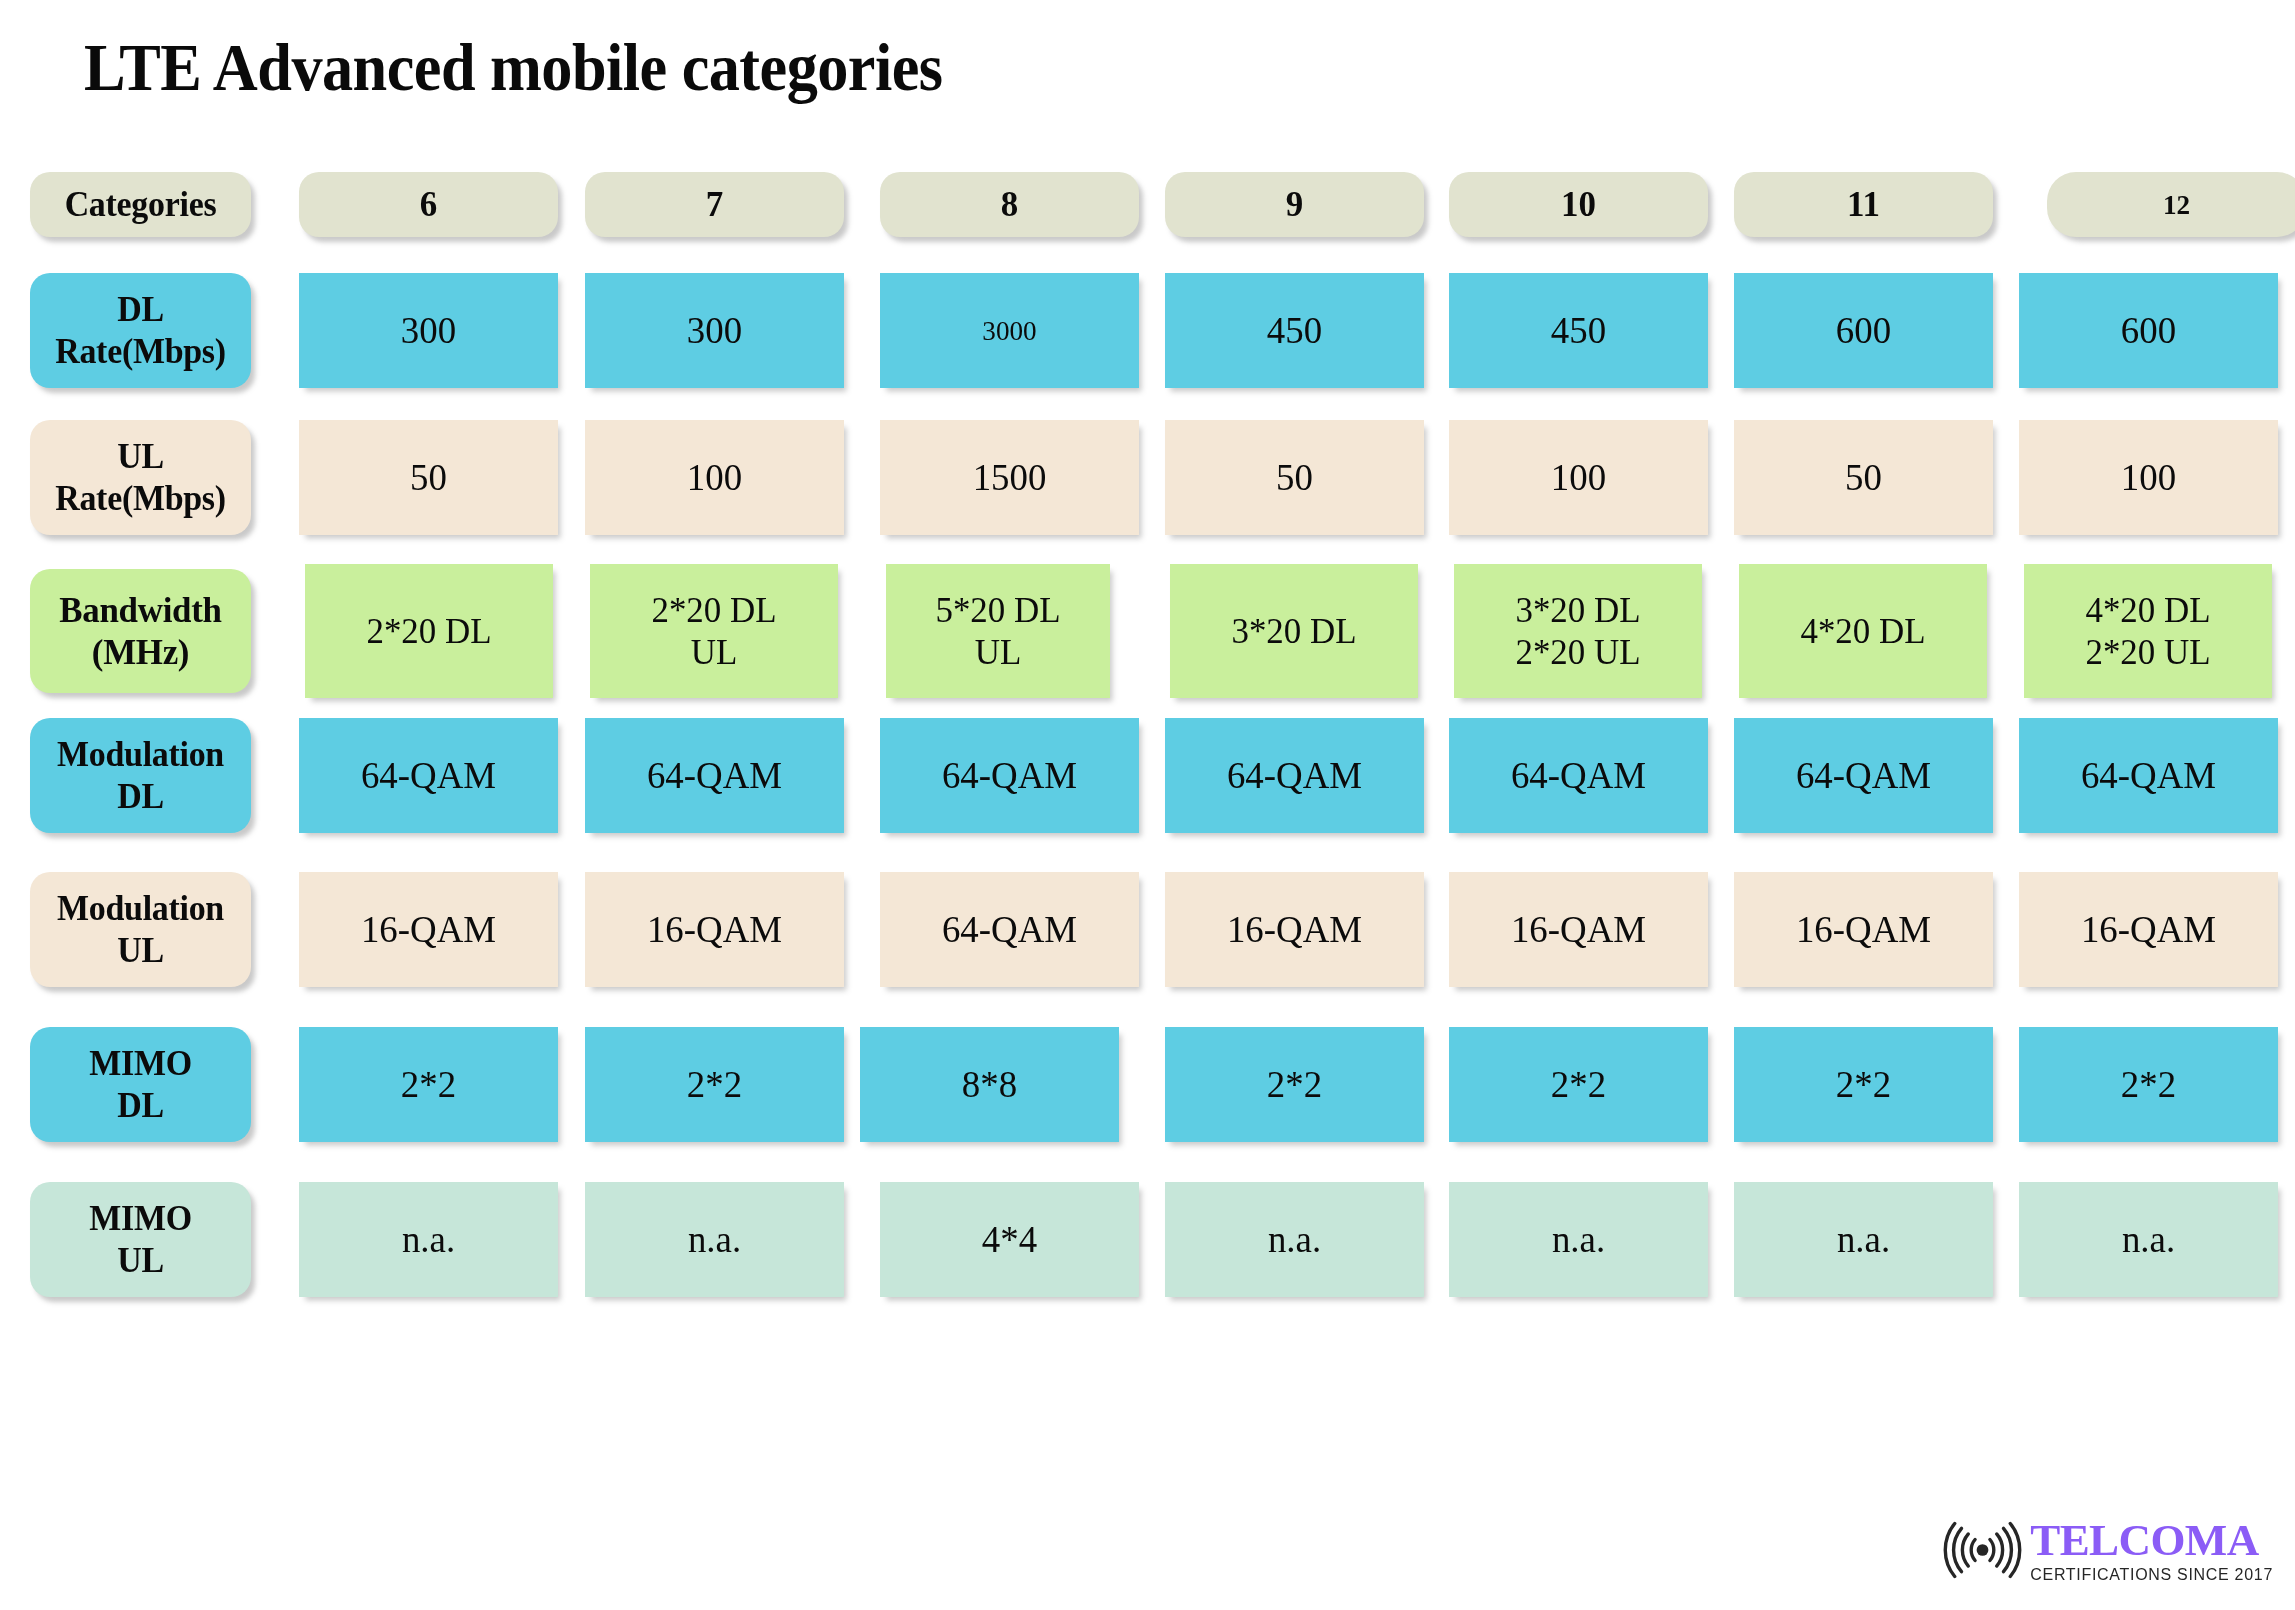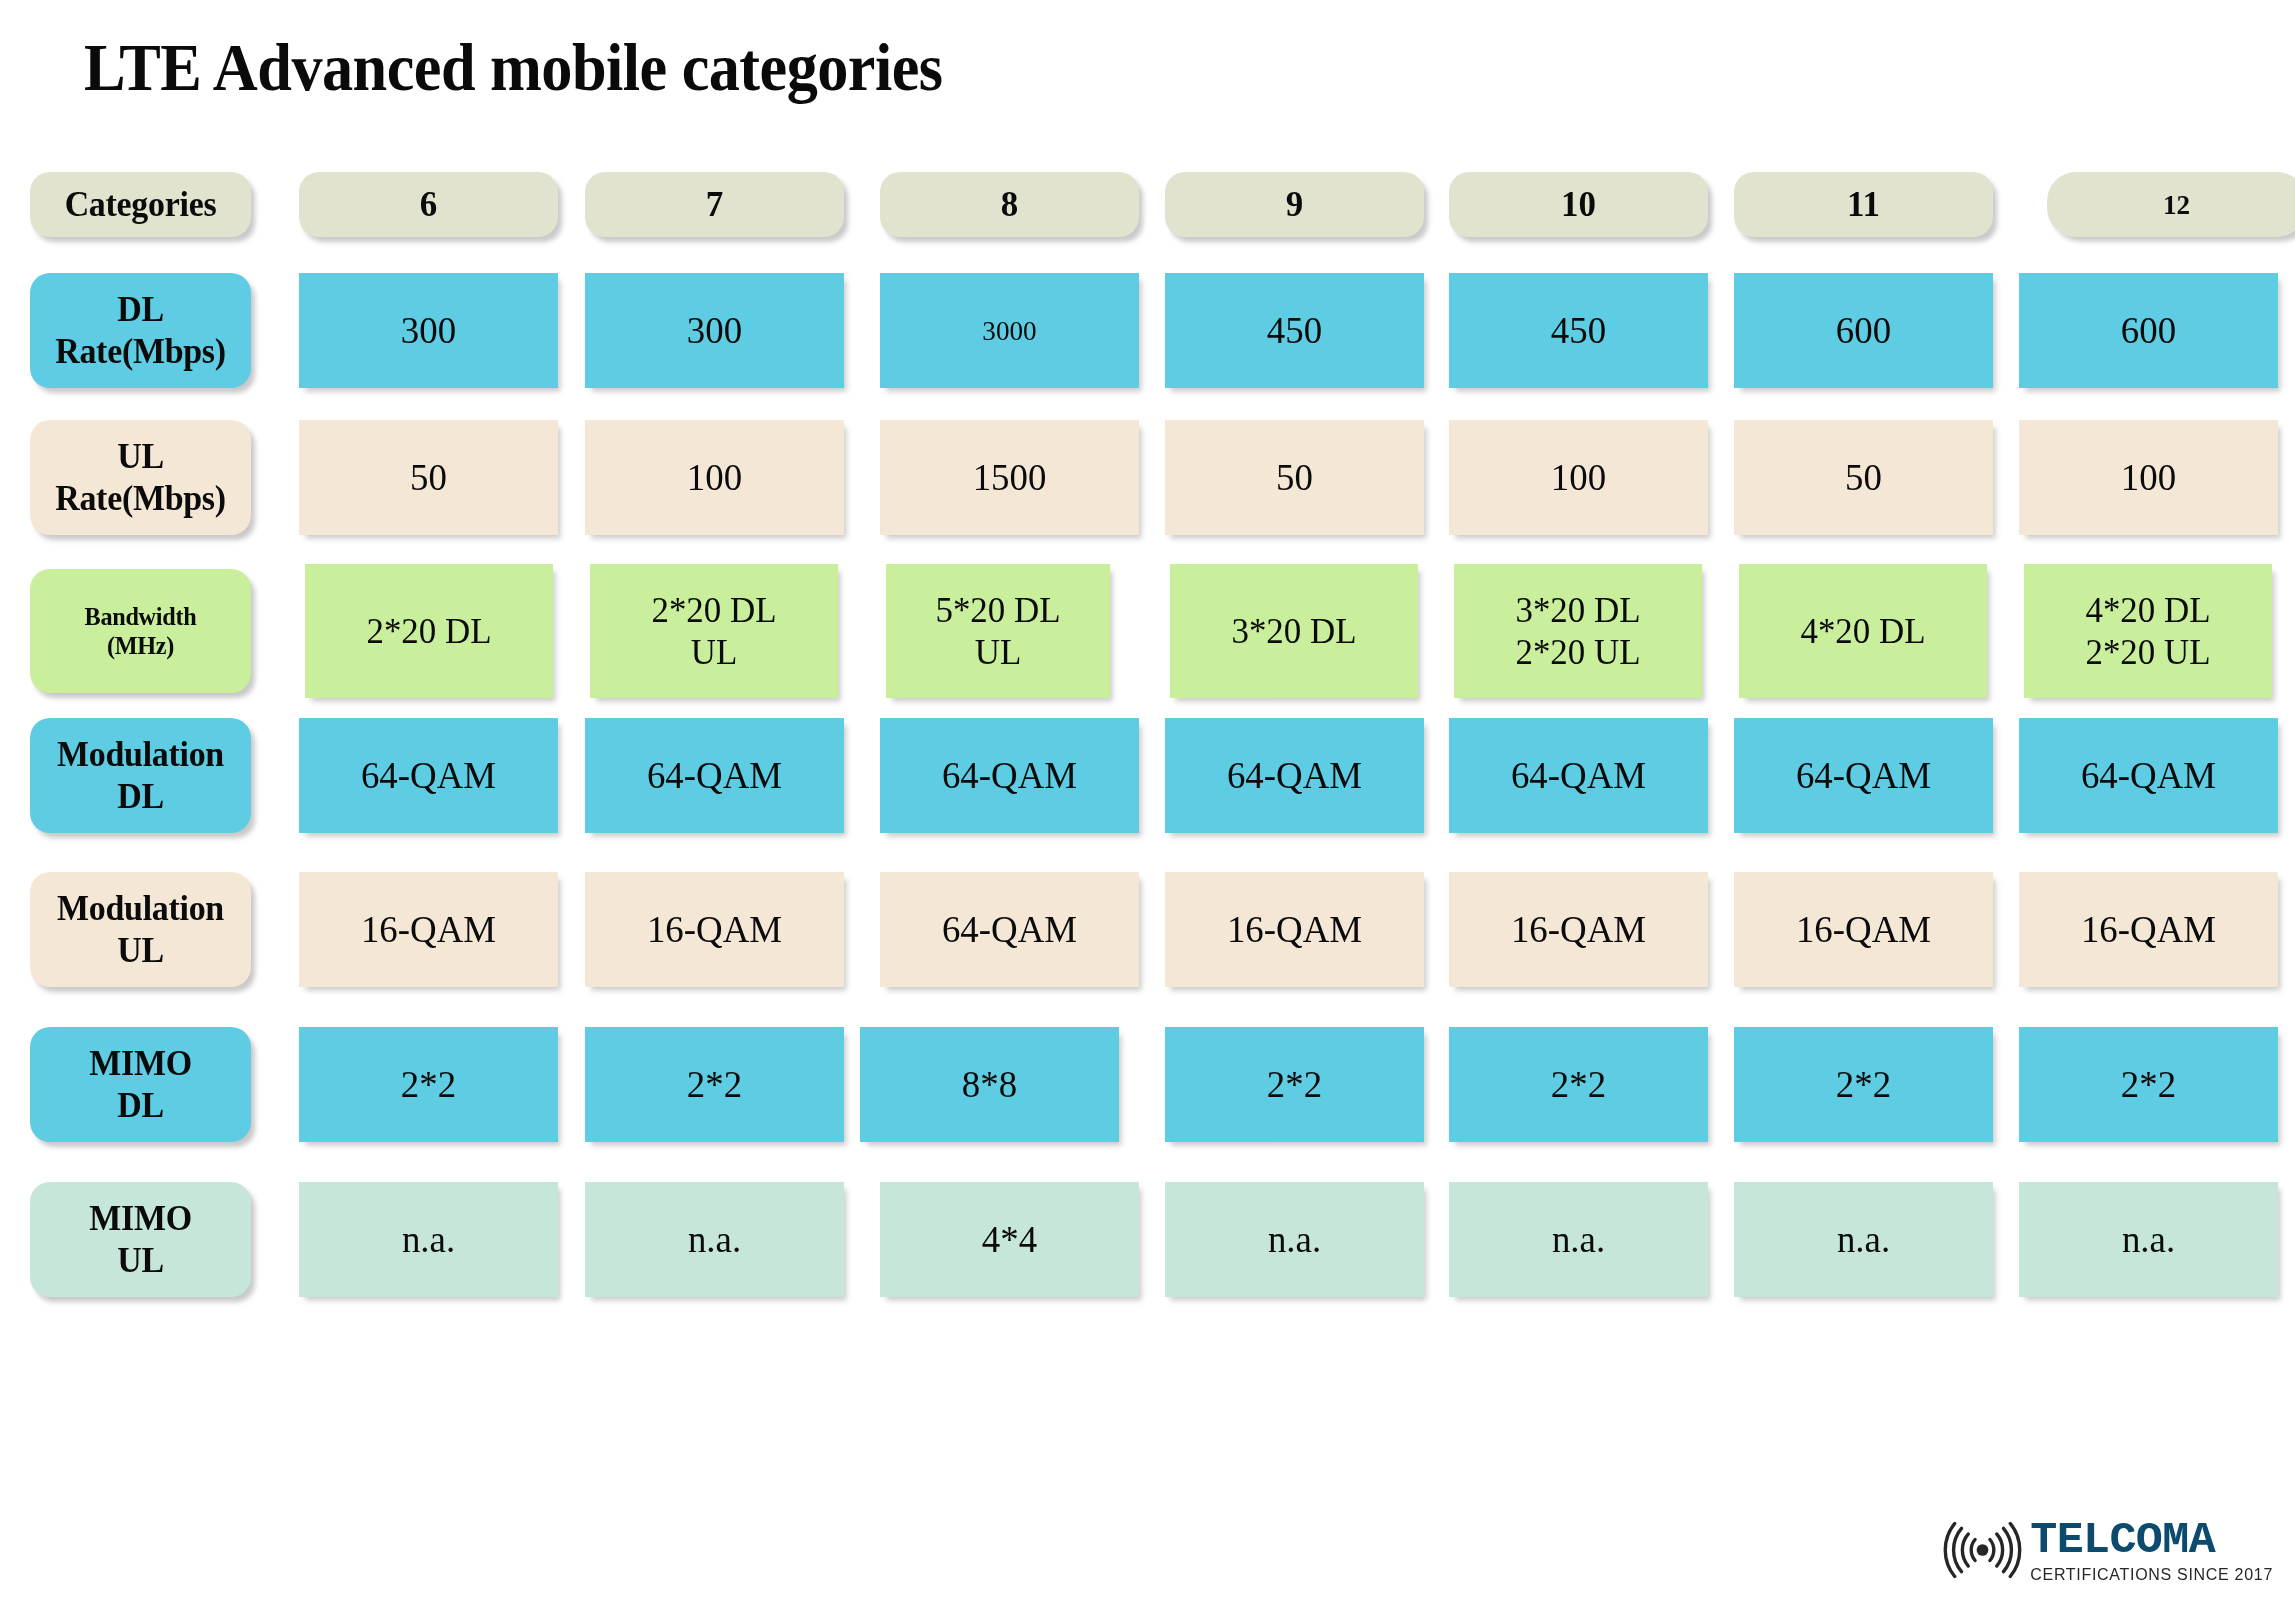--- a/index.html
+++ b/index.html
@@ -91,25 +91,25 @@
     flex: 0 0 auto;
   }
   #logo-text {
     display: flex;
     flex-direction: column;
     align-items: flex-start;
     justify-content: center;
     line-height: 1;
   }
   #logo-name {
-    font-family: Liberation Mono, monospace;
+    font-family: Liberation Serif, serif;
     font-weight: bold;
     font-size: 45px;
     letter-spacing: -0.6px;
-    color: #0c4a6e;
+    color: #8b5cf6;
   }
   #logo-tag {
     font-family: "Liberation Sans", "DejaVu Sans", sans-serif;
     font-weight: normal;
     font-size: 16px;
     letter-spacing: 0.7px;
     color: #262626;
     margin-top: 4.3px;
   }
 </style>
@@ -191,21 +191,21 @@
         <span class="txt">100</span>
       </div>
       <div class="cell data" style="left: 1734px; top: 248px; width: 259px; height: 115px; background: rgb(244, 231, 214); font-size: 38px;">
         <span class="txt">50</span>
       </div>
       <div class="cell data" style="left: 2019px; top: 248px; width: 259px; height: 115px; background: rgb(244, 231, 214); font-size: 38px;">
         <span class="txt">100</span>
       </div>
     </div>
     <div class="row" style="height: 0px; position: absolute; left: 0px; top: 0px;">
-      <div class="cell label" style="left: 30px; top: 397px; width: 221px; height: 124px; background: rgb(201, 239, 156); font-size: 25px;">
+      <div class="cell label" style="left: 30px; top: 397px; width: 221px; height: 124px; background: rgb(201, 239, 156); font-size: 36px;">
         <span class="txt">Bandwidth<br>(MHz)</span>
       </div>
       <div class="cell data" style="left: 305px; top: 392px; width: 248px; height: 134px; background: rgb(201, 239, 156); font-size: 36px;">
         <span class="txt">2*20 DL</span>
       </div>
       <div class="cell data" style="left: 590px; top: 392px; width: 248px; height: 134px; background: rgb(201, 239, 156); font-size: 36px;">
         <span class="txt">2*20 DL<br>UL</span>
       </div>
       <div class="cell data" style="left: 886px; top: 392px; width: 224px; height: 134px; background: rgb(201, 239, 156); font-size: 36px;">
         <span class="txt">5*20 DL<br>UL</span>

